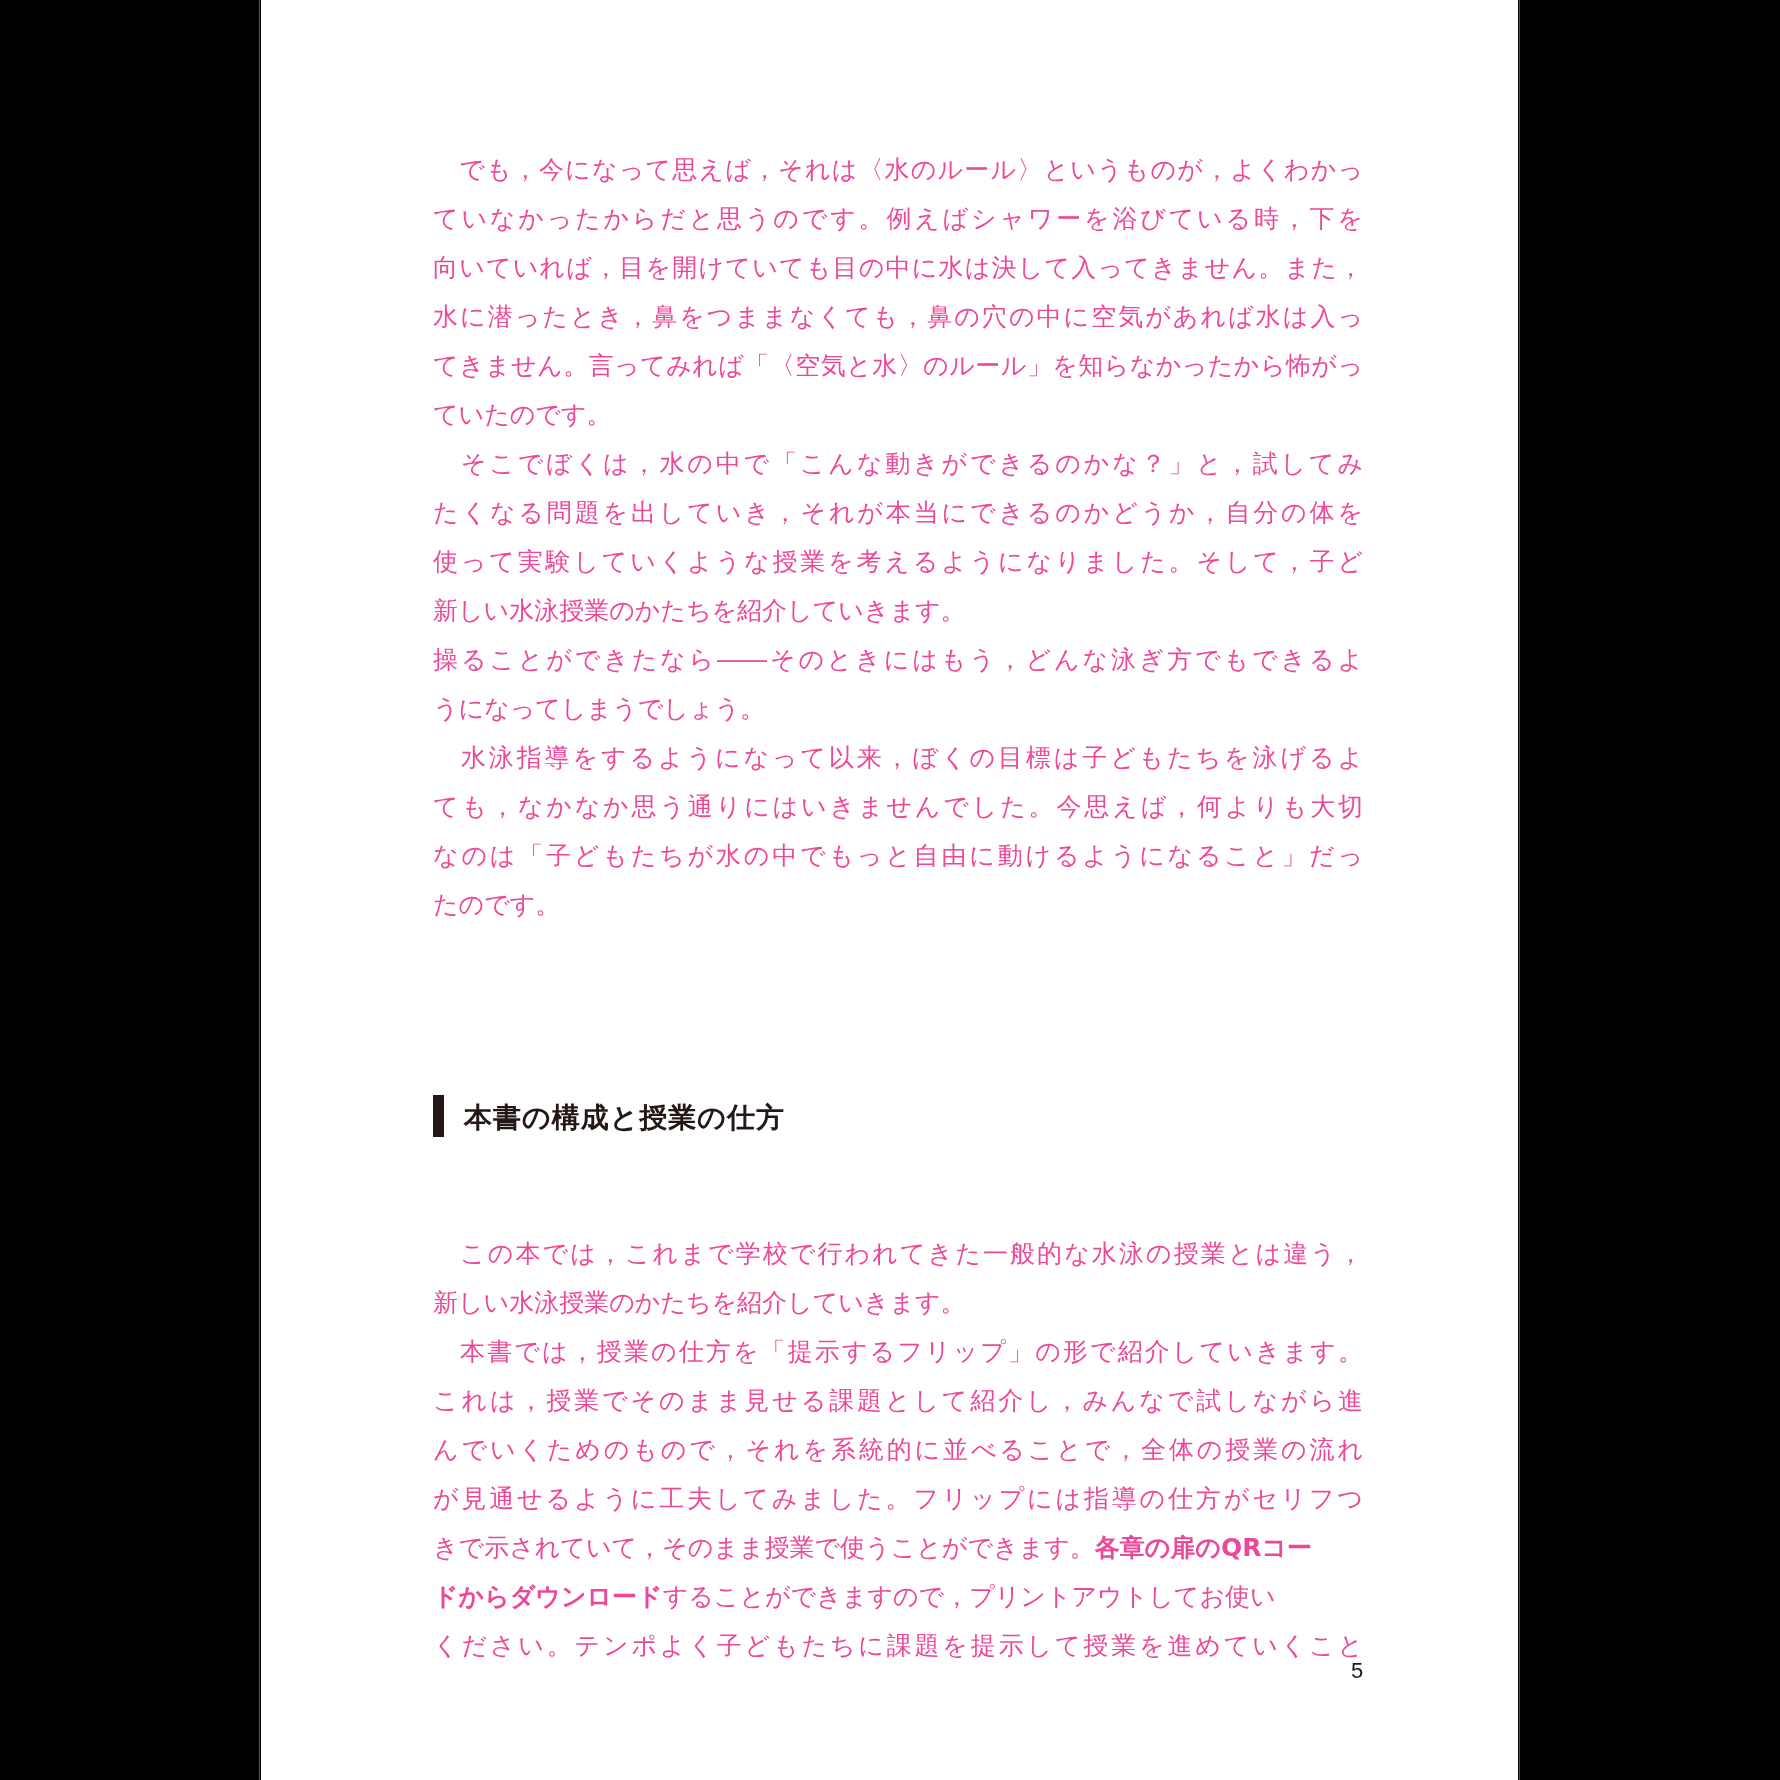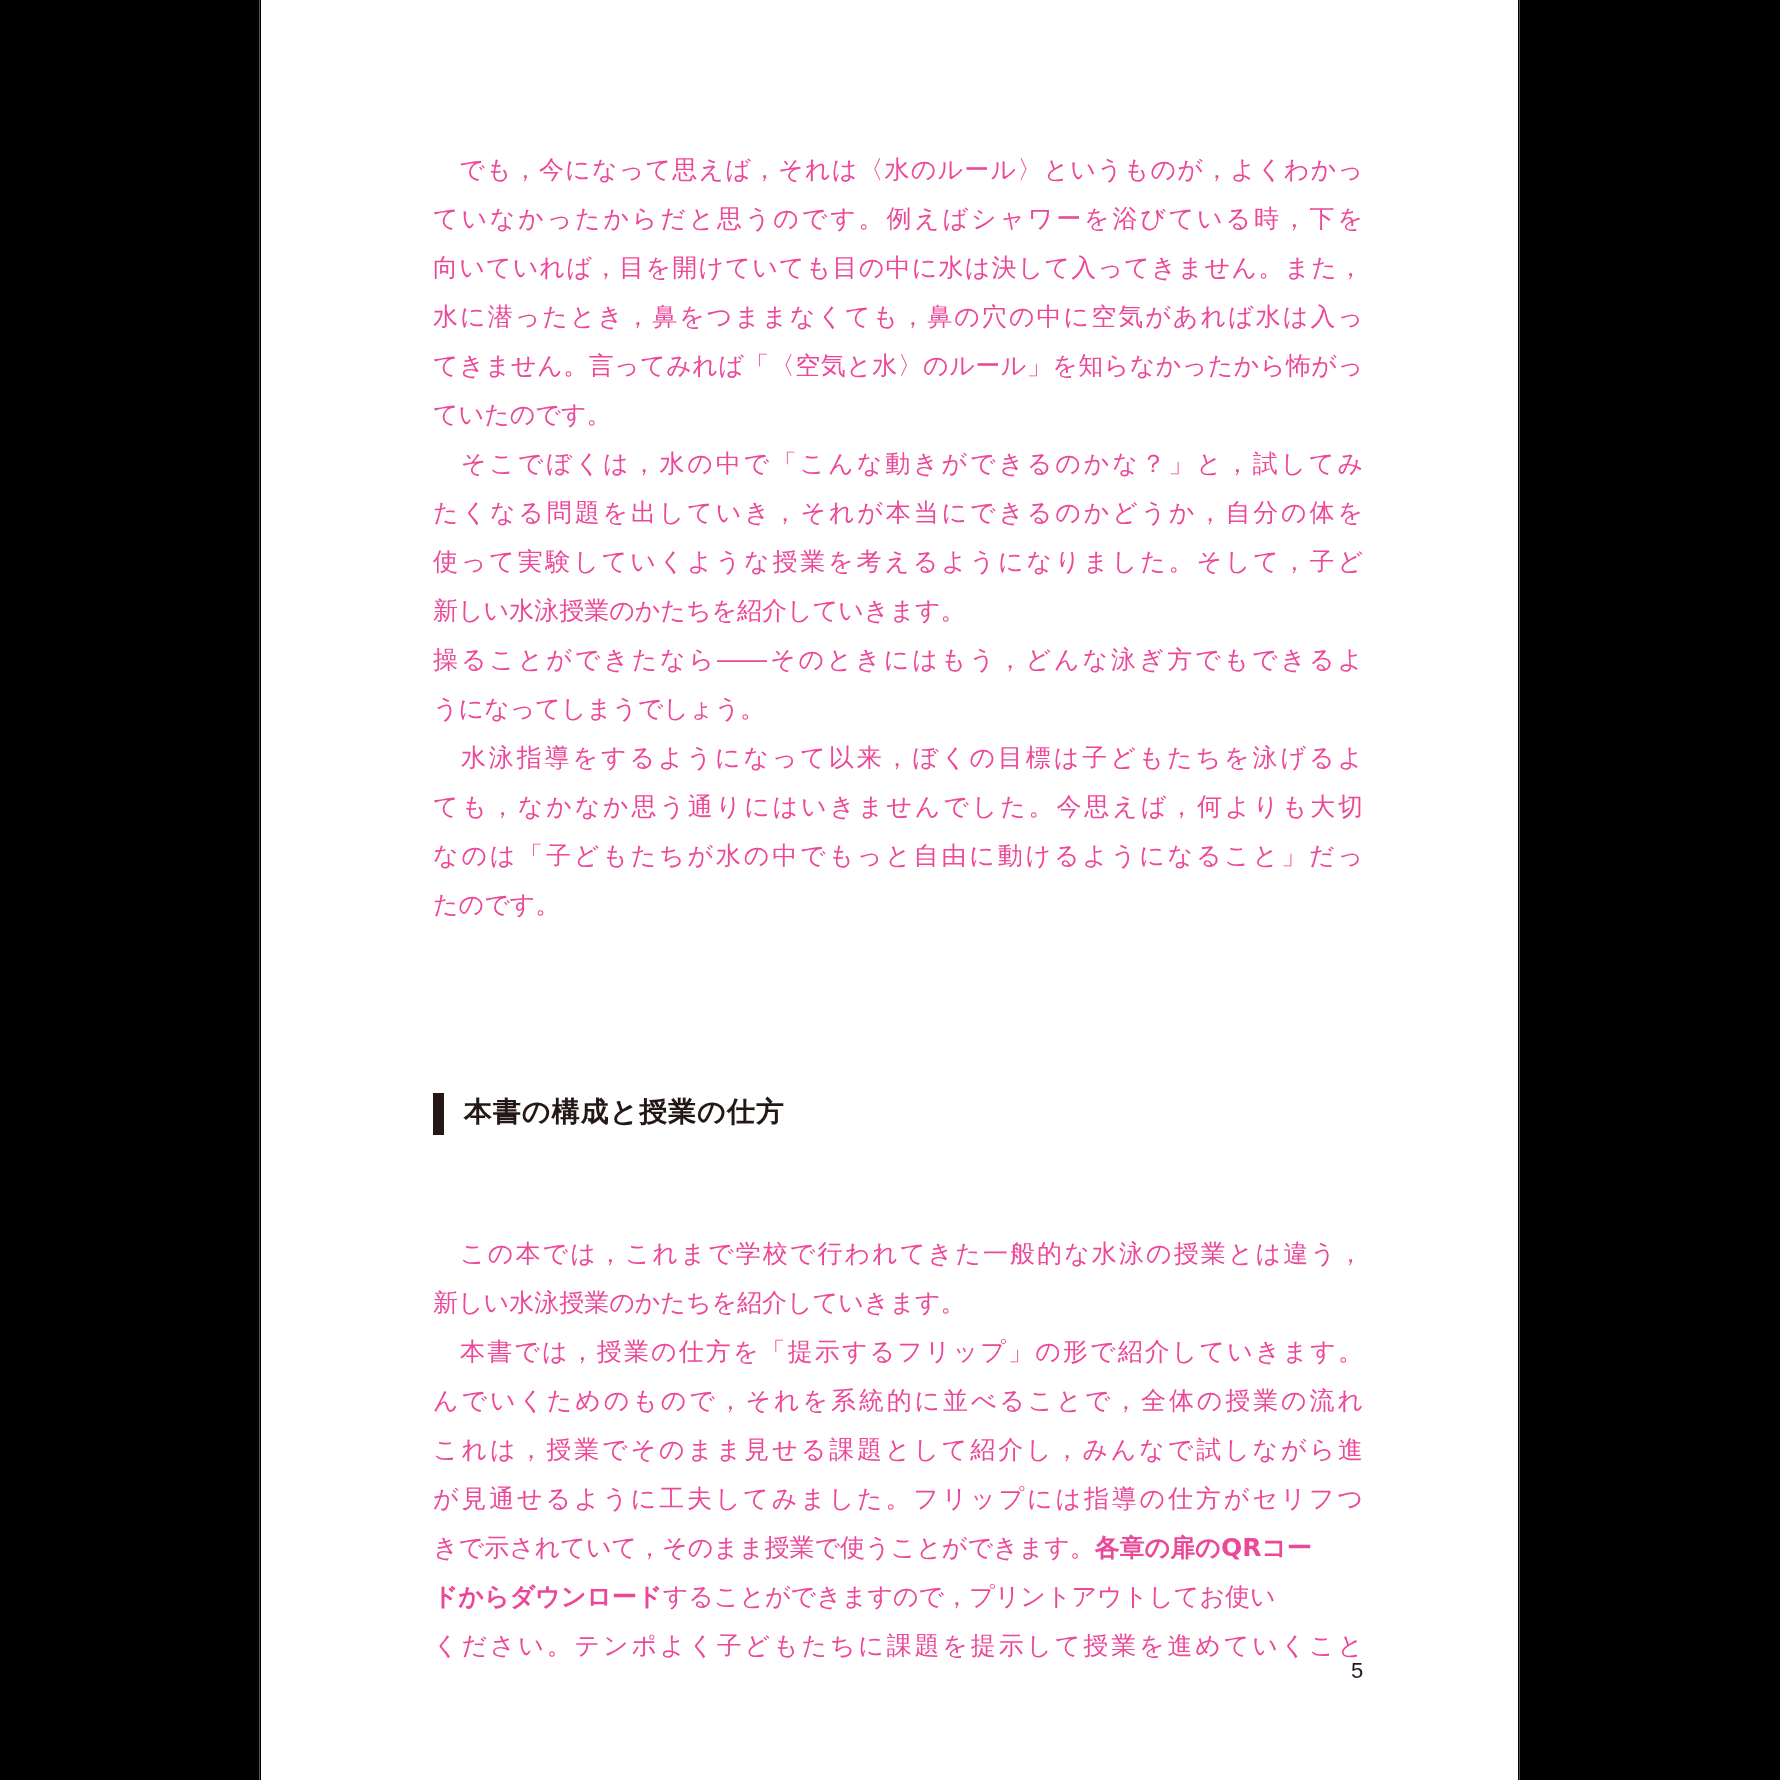--- a/index.html
+++ b/index.html
@@ -16,21 +16,21 @@
   .col {
     position:absolute; left:433px; top:145px; width:930px;
     color:#ec4899; font-size:25px; line-height:49px;
   }
   .line { white-space:nowrap; height:49px; display:flex; justify-content:space-between; }
   .line.short { justify-content:flex-start; }
   .line span.t { display:block; width:100%; text-align:justify; text-align-last:justify; }
   .line.short span.t { text-align-last:left; }
   .b { font-weight:bold; }
   .heading {
-    position:absolute; left:433px; top:1093px; height:44px; display:flex; align-items:flex-start;
+    position:absolute; left:433px; top:1093px; height:44px; display:flex; align-items:flex-end;
   }
   .heading .bar { width:11px; height:42px; background:#231815; margin-right:20px; }
   .heading .txt { font-size:28px; font-weight:bold; color:#231815; letter-spacing:1px; }
   .col2 { top:1229px; }
   .pagenum {
     position:absolute; left:1351px; top:1658px; font-size:22px; color:#231815;
     font-family:"Liberation Sans", sans-serif;
   }
 </style>
 </head>
@@ -100,24 +100,24 @@
   <div class="line">
       <span class="t">　この本では，これまで学校で行われてきた一般的な水泳の授業とは違う，</span>
     </div>
   <div class="line short">
       <span class="t">新しい水泳授業のかたちを紹介していきます。</span>
     </div>
   <div class="line">
       <span class="t">　本書では，授業の仕方を「提示するフリップ」の形で紹介していきます。</span>
     </div>
   <div class="line">
-      <span class="t">んでいくためのもので，それを系統的に並べることで，全体の授業の流れ</span>
+      <span class="t">これは，授業でそのまま見せる課題として紹介し，みんなで試しながら進</span>
     </div>
   <div class="line">
-      <span class="t">これは，授業でそのまま見せる課題として紹介し，みんなで試しながら進</span>
+      <span class="t">んでいくためのもので，それを系統的に並べることで，全体の授業の流れ</span>
     </div>
   <div class="line">
       <span class="t">が見通せるように工夫してみました。フリップには指導の仕方がセリフつ</span>
     </div>
   <div class="line" style="justify-content:flex-start">
     <span>きで示されていて，そのまま授業で使うことができます。</span>
       <span class="b">各章の扉のQRコー</span>
   </div>
   <div class="line" style="justify-content:flex-start">
     <span class="b">ドからダウンロード</span>

